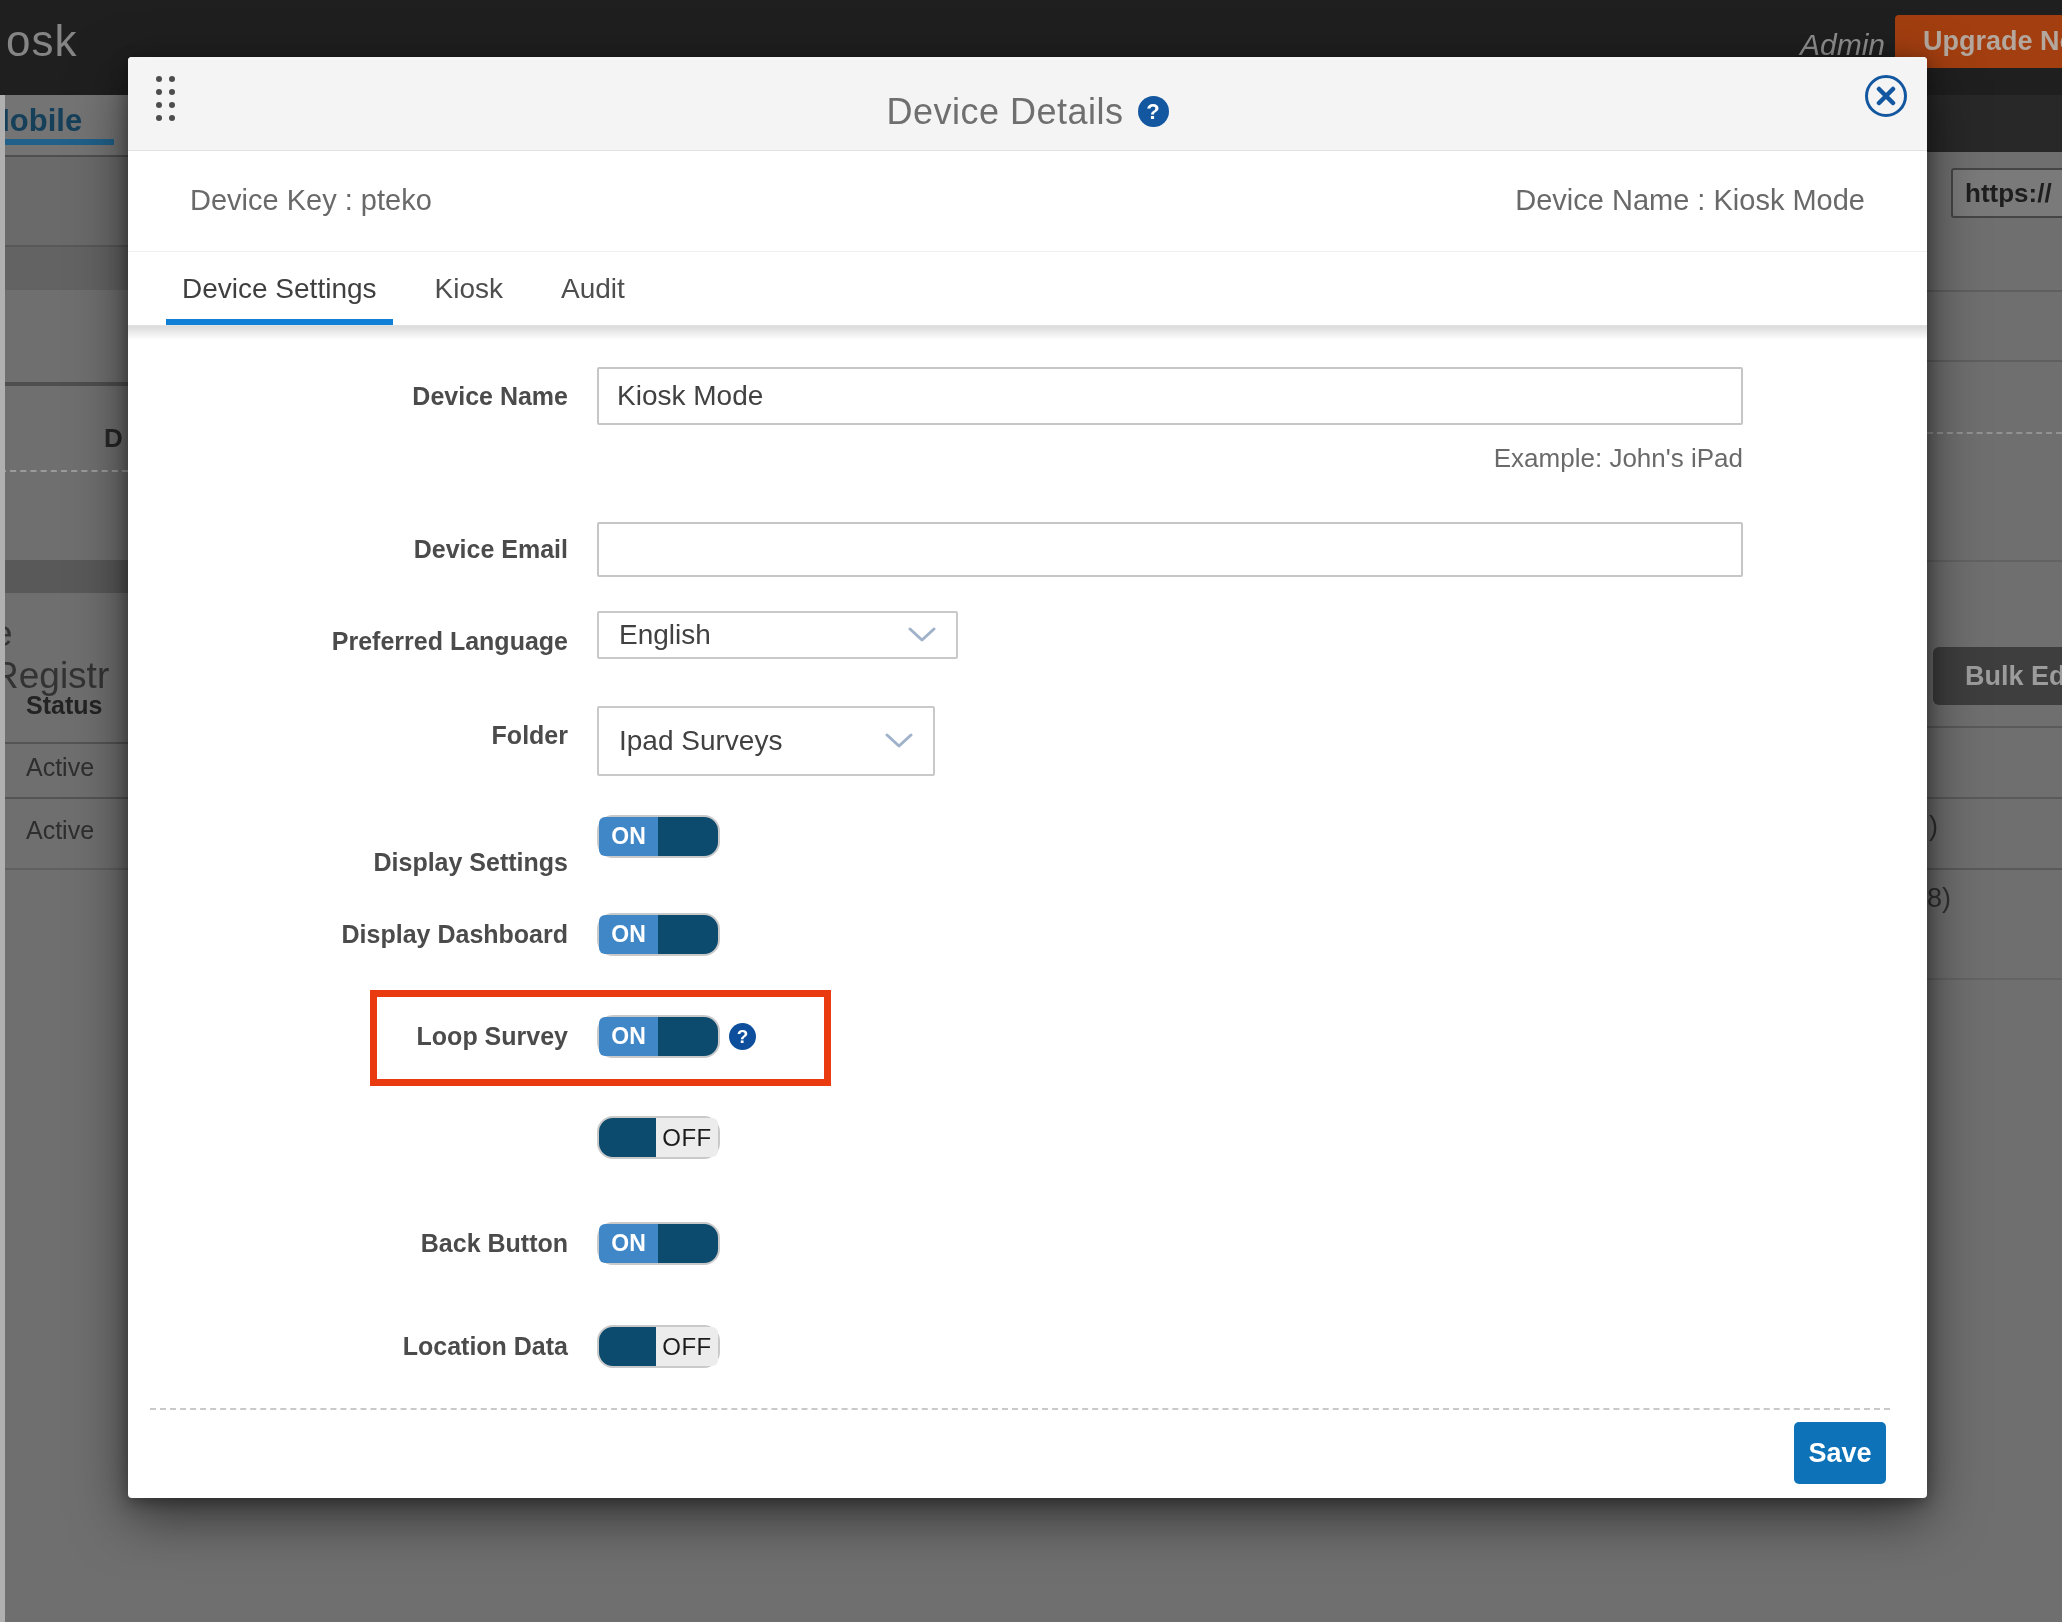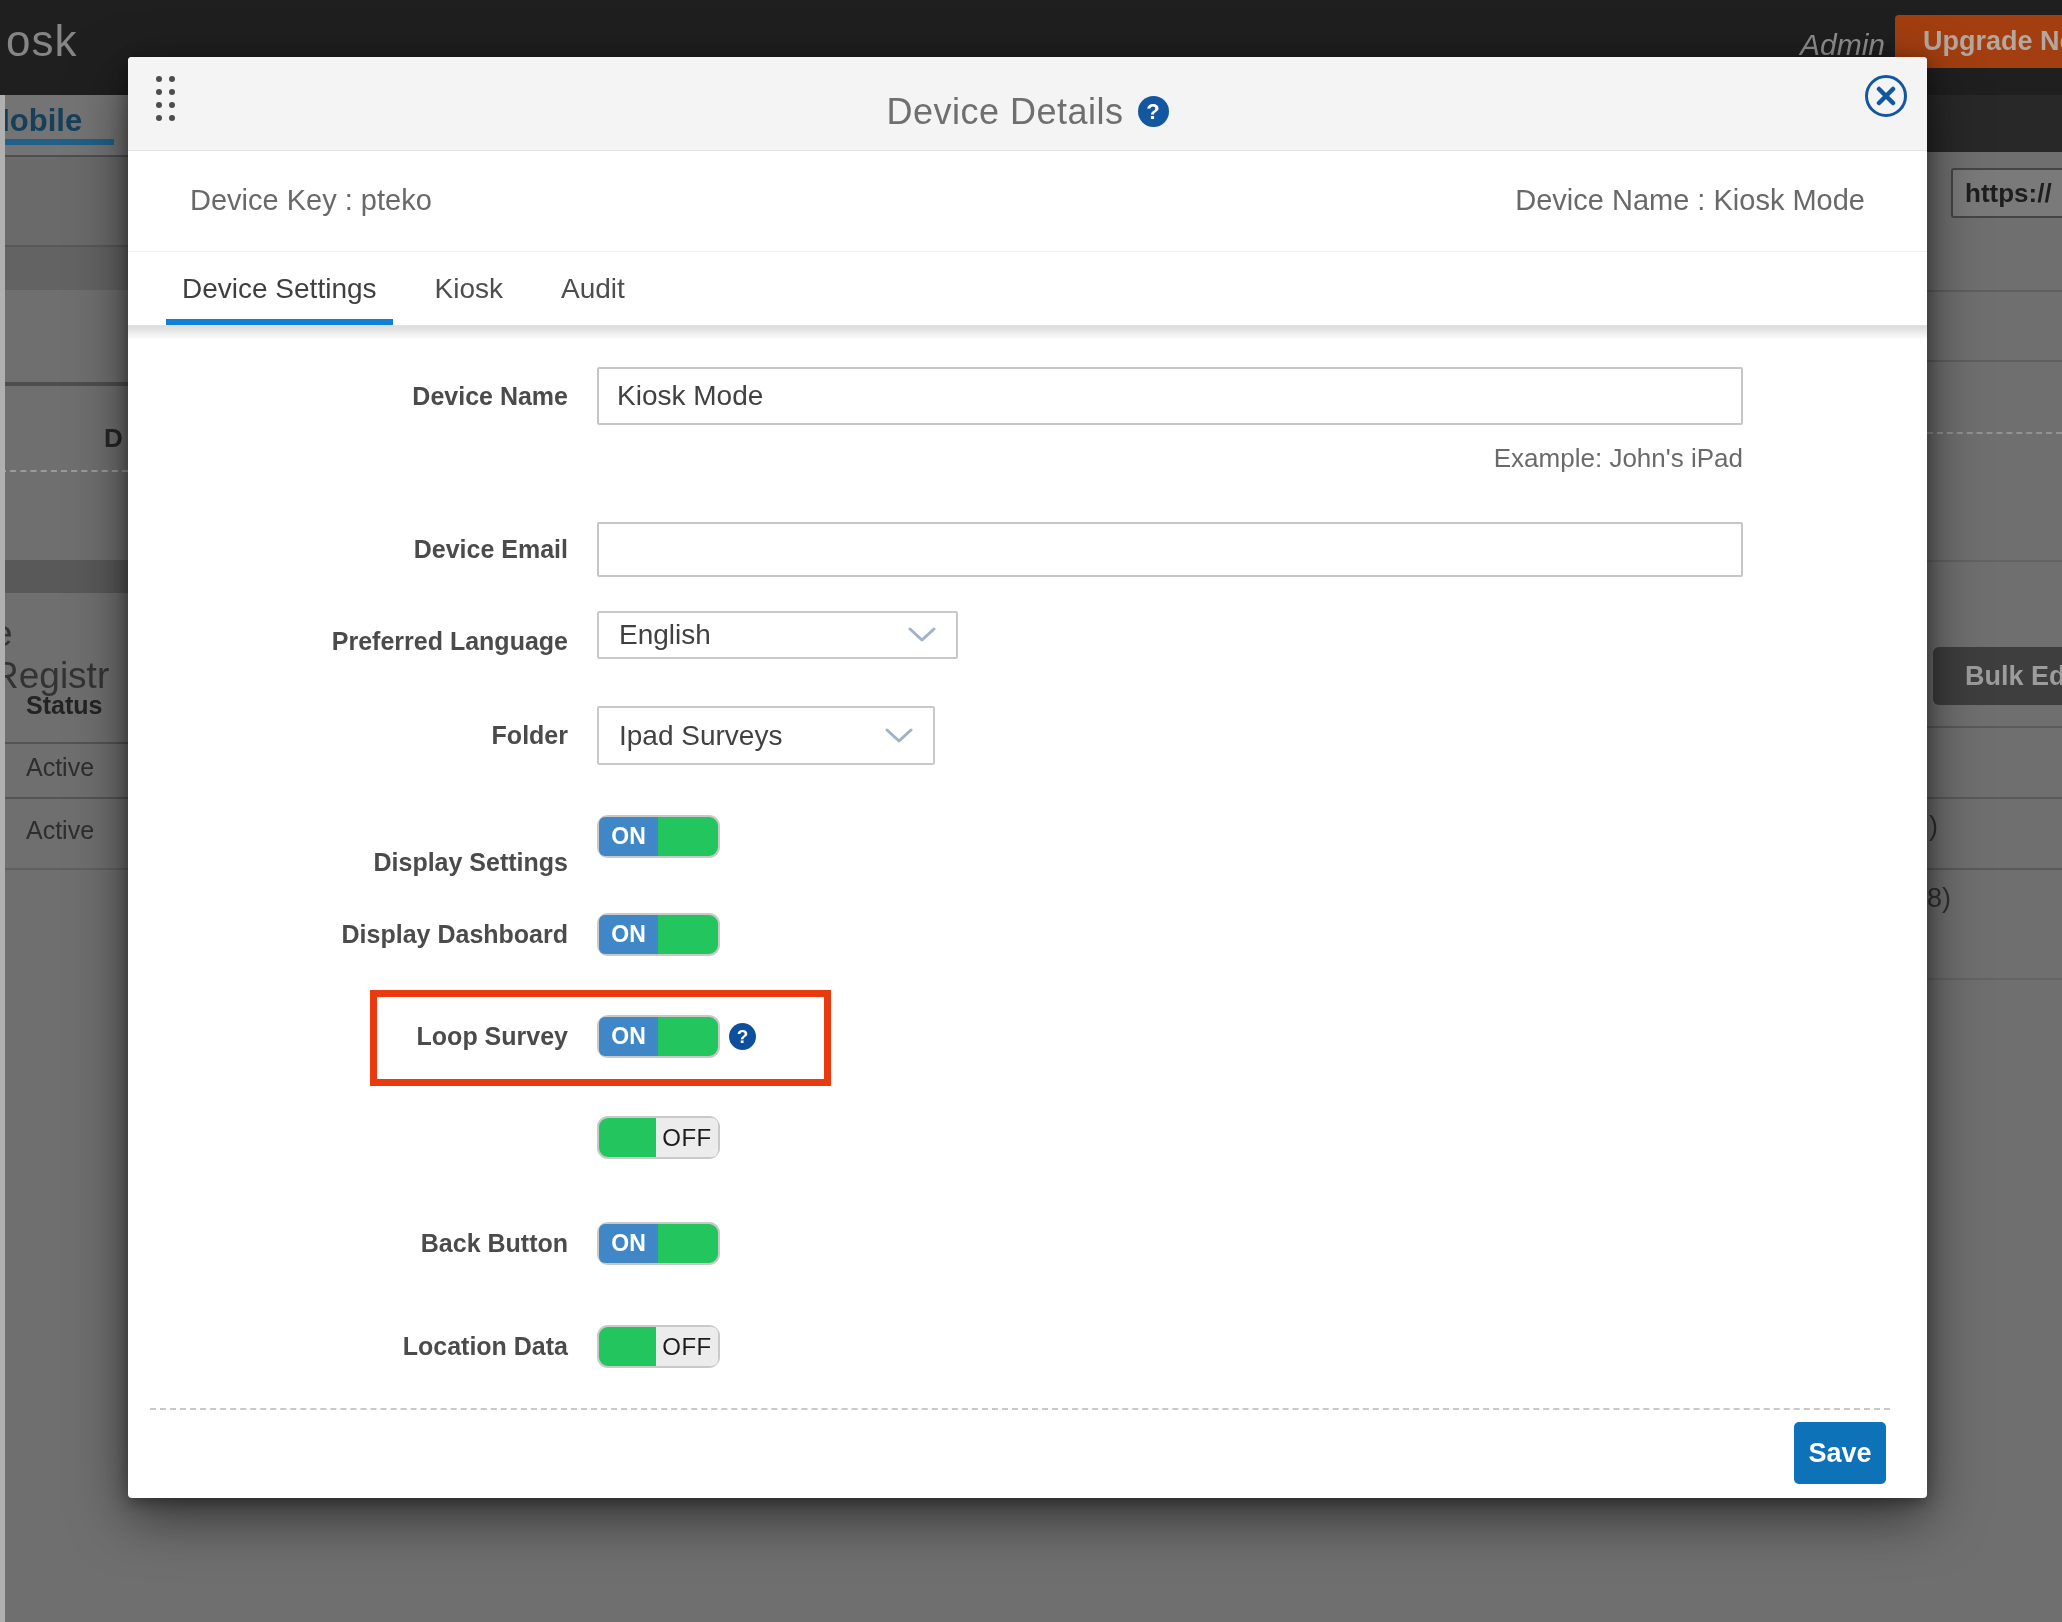--- a/index.html
+++ b/index.html
@@ -68,22 +68,22 @@
   .tab.active::after{content:"";position:absolute;left:0;right:0;bottom:0;height:6px;background:#1080d6;}
 
   .flabel{position:absolute;left:0;width:440px;text-align:right;font-weight:bold;color:#4b4b4b;font-size:25px;}
   .text-input{position:absolute;left:469px;width:1146px;border:2px solid #c6c6c6;border-radius:2px;box-sizing:border-box;
     font-family:inherit;font-size:28px;color:#414141;padding:0 0 0 18px;background:#fff;outline:none;}
   .hint{position:absolute;left:469px;top:386px;width:1146px;text-align:right;font-size:26px;color:#6a6a6a;}
   .select-box{position:absolute;left:469px;border:2px solid #c9c9c9;border-radius:2px;box-sizing:border-box;background:#fff;
     display:flex;align-items:center;padding-left:20px;font-size:28px;color:#414141;cursor:pointer;}
   .select-box svg{position:absolute;right:20px;top:50%;transform:translateY(-50%);}
 
-  .switch{position:absolute;left:469px;width:123px;height:43px;border:2px solid #c9c9c9;border-radius:11px;
-    box-sizing:border-box;background:#22c55e;cursor:pointer;}
+  .switch{position:absolute;left:469px;width:123px;height:43px;border:2px solid #c9c9c9;border-radius:16px;
+    box-sizing:border-box;background:#0c4a6e;cursor:pointer;}
   .switch .seg{position:absolute;top:0;bottom:0;display:flex;align-items:center;justify-content:center;}
   .switch.on .seg{left:0;width:59px;background:#3f87c6;border-radius:6px 0 0 6px;color:#ffffff;font-weight:bold;font-size:23px;}
   .switch.off .seg{right:0;width:62px;background:#ececec;border-radius:0 6px 6px 0;color:#1c1c1c;font-size:24px;letter-spacing:0.5px;}
 
   .red-annotation{position:absolute;left:242px;top:933px;width:461px;height:96px;border:7px solid #ea3a10;box-sizing:border-box;pointer-events:none;}
   .loop-help{position:absolute;left:601px;top:966px;width:27px;height:27px;border-radius:50%;background:#0d4f9c;color:#fff;
     font-size:19px;font-weight:bold;display:flex;align-items:center;justify-content:center;}
 
   .footer-line{position:absolute;left:22px;top:1351px;width:1740px;height:0;border-top:2px dashed #c9c9c9;}
   .save-btn{position:absolute;left:1666px;top:1365px;width:92px;height:62px;background:#0d72b8;border:none;border-radius:5px;
@@ -182,21 +182,21 @@
 
   <span class="flabel" style="top:554px;line-height:61px;">Preferred Language</span>
   <div class="select-box" style="top:554px;width:361px;height:48px;">
     <span>English</span>
     <svg width="28" height="16" viewBox="0 0 28 16">
       <polyline points="2,2 14,13 26,2" fill="none" stroke="#9fb2ca" stroke-width="3" stroke-linecap="round" stroke-linejoin="round"></polyline>
     </svg>
   </div>
 
   <span class="flabel" style="top:649px;line-height:59px;">Folder</span>
-  <div class="select-box" style="top:649px;width:338px;height:59px;">
+  <div class="select-box" style="top:649px;width:338px;height:70px;">
     <span>Ipad Surveys</span>
     <svg width="28" height="16" viewBox="0 0 28 16">
       <polyline points="2,2 14,13 26,2" fill="none" stroke="#9fb2ca" stroke-width="3" stroke-linecap="round" stroke-linejoin="round"></polyline>
     </svg>
   </div>
 
   <span class="flabel" style="top:784px;line-height:43px;">Display Settings</span>
   <div class="switch on" style="top:758px;">
     <span class="seg">ON</span>
   </div>

